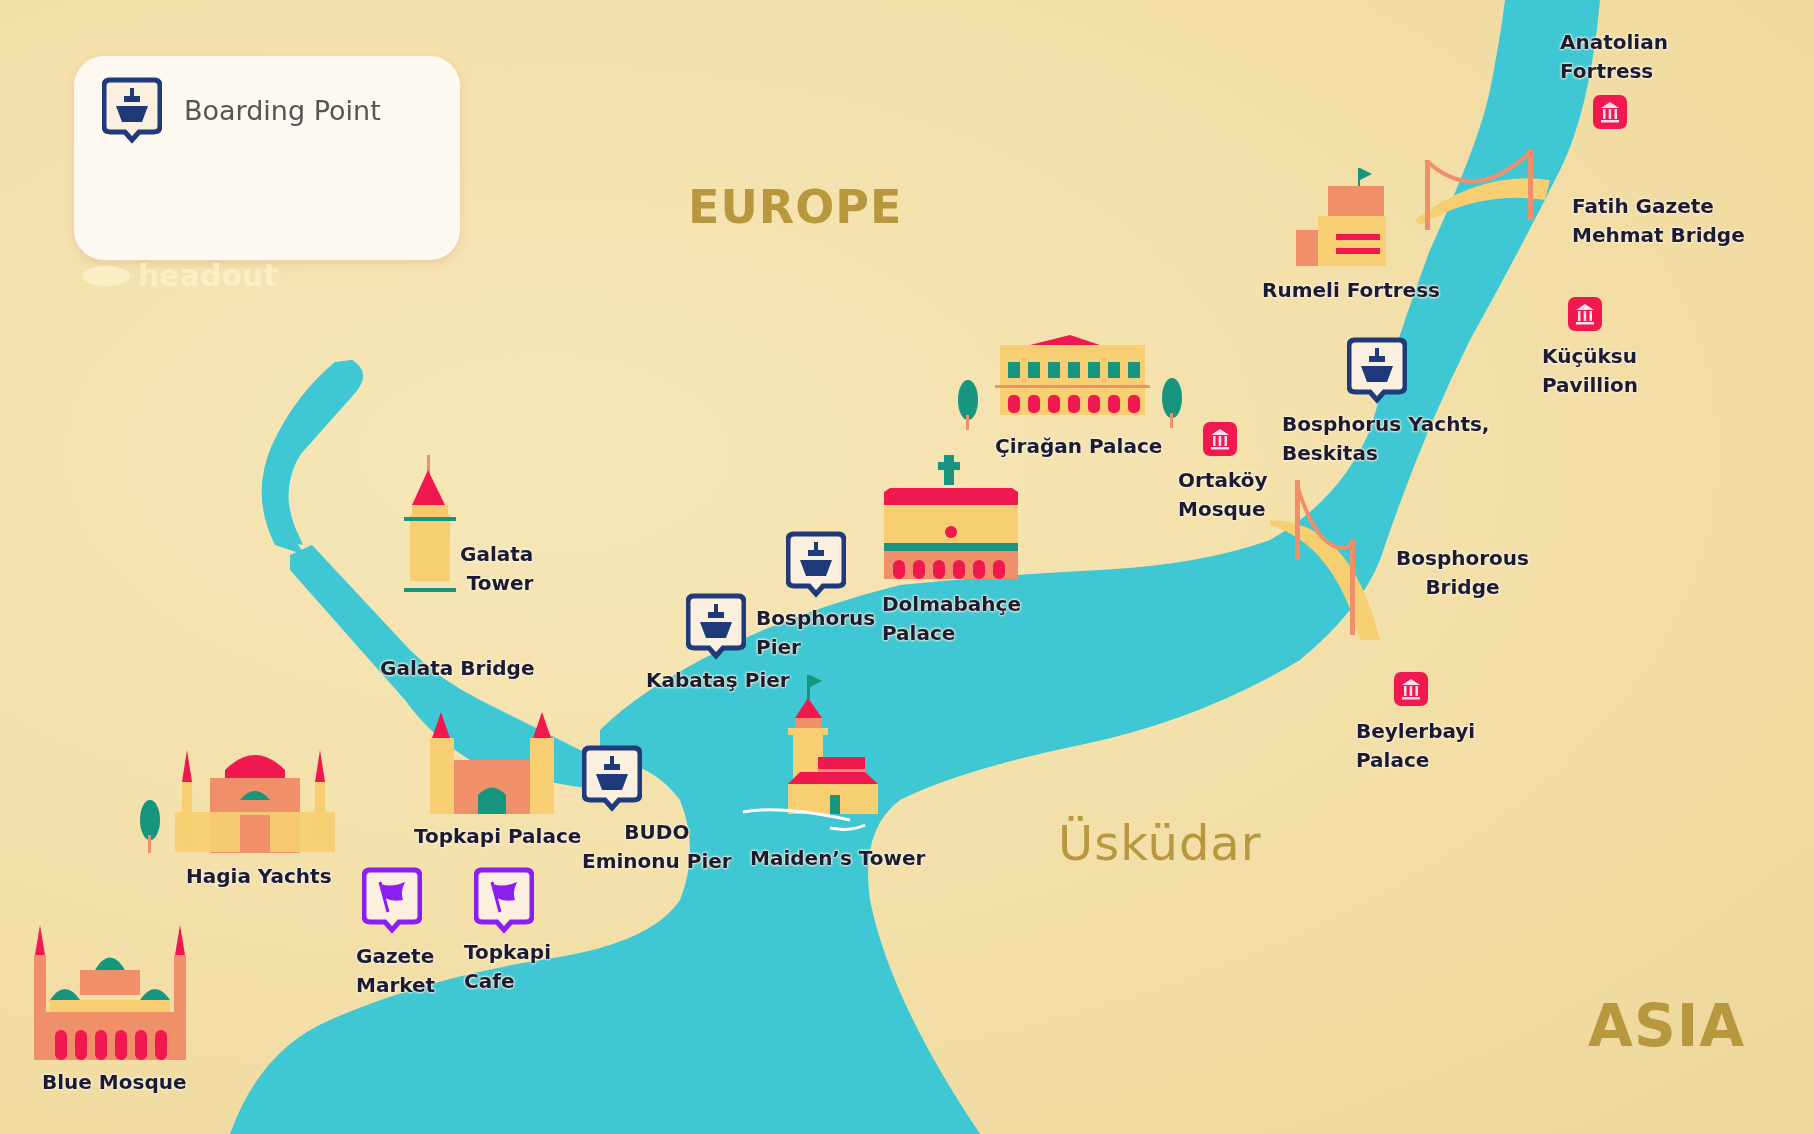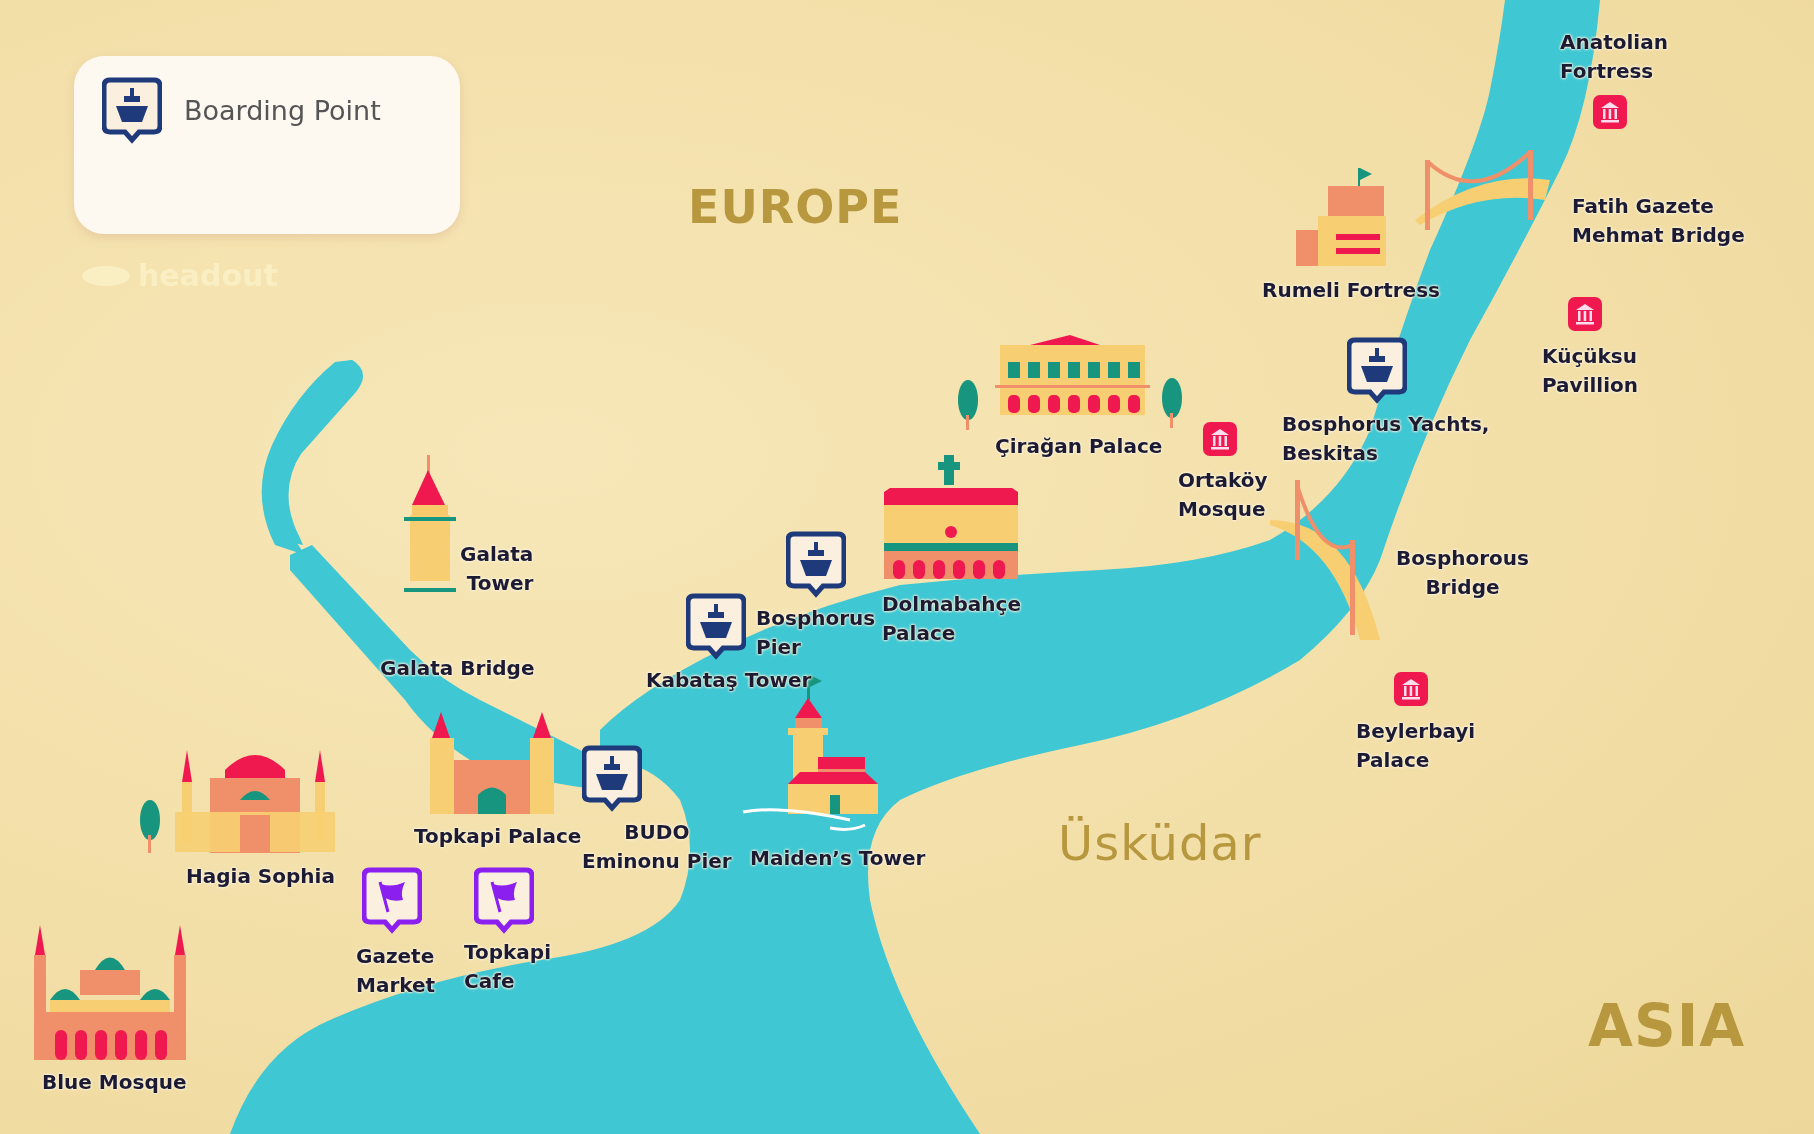--- a/index.html
+++ b/index.html
@@ -1,21 +1,21 @@
 <!DOCTYPE html>
 <html><head>
 <meta charset="utf-8">
 <style>
   * { box-sizing: border-box; margin: 0; padding: 0; }
   html, body { width: 1814px; height: 1134px; overflow: hidden; }
   body { font-family: "Liberation Sans", sans-serif; background: #f5e3b0; position: relative; }
   #map { position: absolute; left: 0; top: 0; width: 1814px; height: 1134px;
          background: radial-gradient(ellipse at 30% 40%, #f7e7b8 0%, #f2dea6 60%, #edd79a 100%); overflow: hidden; }
   svg.layer { position: absolute; left: 0; top: 0; }
-  .legend { position: absolute; left: 74px; top: 56px; width: 386px; height: 178px; background: #fdf9f1;
+  .legend { position: absolute; left: 74px; top: 56px; width: 386px; height: 204px; background: #fdf9f1;
             border-radius: 30px; box-shadow: 0 4px 10px rgba(200,140,120,0.25); }
   .legend-row { position: absolute; left: 28px; display: flex; align-items: center; }
   .legend-row .lbl { margin-left: 22px; font-size: 27px; color: #555; font-family: "DejaVu Sans", sans-serif; }
   .watermark { position: absolute; left: 80px; top: 258px; font-size: 30px; color: #fbf0c6; font-weight: bold;
                font-family: "DejaVu Sans", sans-serif; display:flex; align-items:center; gap:6px; opacity:0.9; }
   .region { position: absolute; color: #b8983f; font-weight: bold; font-family: "DejaVu Sans", sans-serif; letter-spacing: 1px; }
   .place { position: absolute; font-size: 20px; font-weight: bold; color: #1c1b33; line-height: 29px;
            font-family: "DejaVu Sans", sans-serif; text-shadow: 0 0 3px #fbf3dc, 0 0 3px #fbf3dc, 0 0 2px #fbf3dc; white-space: nowrap; }
   .pin { position: absolute; }
   .museum { position: absolute; width: 34px; height: 34px; background: #f0194f; border-radius: 7px; }
@@ -200,21 +200,21 @@
   <div class="region" style="left:688px;top:180px;font-size:46px;">EUROPE</div>
   <div class="region" style="left:1588px;top:992px;font-size:58px;">ASIA</div>
   <div class="region" style="left:1058px;top:815px;font-size:48px;font-weight:normal;">Üsküdar</div>
 
   <svg class="pin" style="left:686px;top:592px" width="60" height="68">
     <path d="M8 4 H52 Q58 4 58 10 V50 Q58 56 52 56 H37 L30 64 L23 56 H8 Q2 56 2 50 V10 Q2 4 8 4 Z" fill="#fbefe0" stroke="#1f3a7a" stroke-width="5"></path>
     <rect x="28" y="12" width="4" height="10" fill="#1f3a7a"></rect>
       <rect x="22" y="20" width="16" height="6" fill="#1f3a7a"></rect>
       <path d="M14 30 H46 L40 46 H20 Z" fill="#1f3a7a"></path>
   </svg>
-  <div class="place" style="left:646px;top:666px">Kabataş  Tower</div>
+  <div class="place" style="left:646px;top:666px">Kabataş  Pier</div>
 
   <svg class="pin" style="left:786px;top:530px" width="60" height="68">
     <path d="M8 4 H52 Q58 4 58 10 V50 Q58 56 52 56 H37 L30 64 L23 56 H8 Q2 56 2 50 V10 Q2 4 8 4 Z" fill="#fbefe0" stroke="#1f3a7a" stroke-width="5"></path>
     <rect x="28" y="12" width="4" height="10" fill="#1f3a7a"></rect>
       <rect x="22" y="20" width="16" height="6" fill="#1f3a7a"></rect>
       <path d="M14 30 H46 L40 46 H20 Z" fill="#1f3a7a"></path>
   </svg>
   <div class="place" style="left:756px;top:604px">
     <div>Bosphorus</div>
     <div>Pier</div>
@@ -290,21 +290,21 @@
         <rect x="21.5" y="14" width="2.5" height="10" fill="#fde"></rect>
         <rect x="8" y="25" width="18" height="2.5" fill="#fde"></rect>
       </svg></div>
 
   <div class="place" style="left:460px;top:540px;text-align:right">
     <div>Galata</div>
     <div>Tower</div>
   </div>
   <div class="place" style="left:380px;top:654px">Galata Bridge</div>
   <div class="place" style="left:414px;top:822px">Topkapi Palace</div>
-  <div class="place" style="left:186px;top:862px">Hagia Sophia</div>
+  <div class="place" style="left:186px;top:862px">Hagia Yachts</div>
   <div class="place" style="left:42px;top:1068px">Blue Mosque</div>
   <div class="place" style="left:750px;top:844px">Maiden’s Tower</div>
   <div class="place" style="left:882px;top:590px">
     <div>Dolmabahçe</div>
     <div>Palace</div>
   </div>
   <div class="place" style="left:995px;top:432px">Çirağan Palace</div>
   <div class="place" style="left:1178px;top:466px">
     <div>Ortaköy</div>
     <div>Mosque</div>

